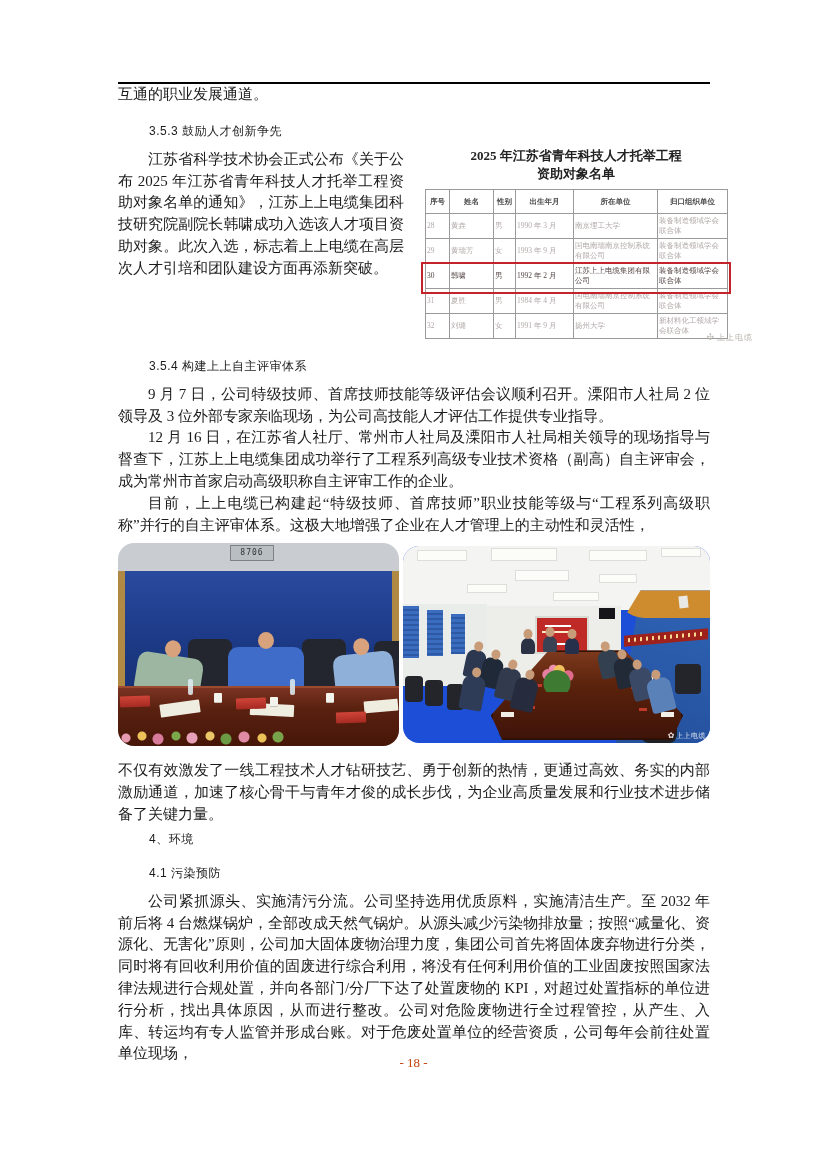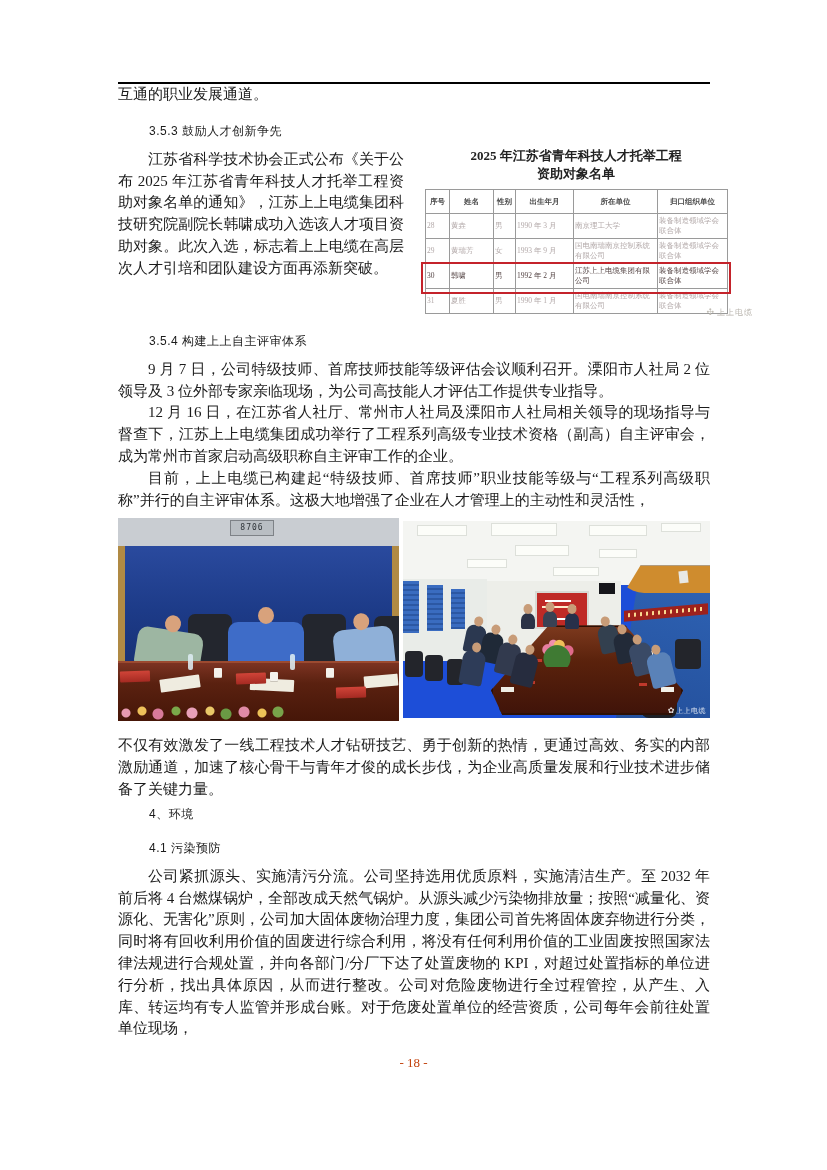--- a/index.html
+++ b/index.html
@@ -25,21 +25,21 @@
   table.tbl tbody tr{height:25px;}
   table.tbl th{color:#4c4c4c;font-weight:bold;}
   tr.hl-row td{color:#554545;}
   .col-no{width:24px;}.col-name{width:44px;}.col-sex{width:22px;}
   .col-birth{width:58px;}.col-unit{width:84px;}.col-org{width:70px;}
   .red-box{position:absolute;left:-4px;right:-4px;top:73px;height:28px;border:2.6px solid #c4232b;pointer-events:none;}
   .fig-wm{position:absolute;right:-26px;bottom:-4px;font-size:8px;color:#b9b5ae;letter-spacing:1px;}
   .fig-wm .wm-icon{font-size:9px;color:#c2beb6;margin-right:2px;}
   
   .photos{display:flex;gap:4px;margin:7px 0 0 0;}
-  .photo{position:relative;overflow:hidden;flex:none;}
+  .photo{position:relative;overflow:hidden;flex:none;border-radius:16px;}
   .photo-left{width:281px;height:203px;background:#c9cdd2;}
   .photo-right{width:307px;height:197px;background:#1d4ed8;margin-top:3px;}
   .abs{position:absolute;}
   
   .lp-clock{left:112px;top:2px;width:42px;height:14px;background:#b9bec3;border:1px solid #7e8287;
             font-family:"DejaVu Sans Mono",monospace;font-size:8px;line-height:13px;color:#2e3338;
             text-align:center;letter-spacing:1px;}
   .lp-board{left:0;right:0;top:28px;bottom:52px;background:linear-gradient(180deg,#2a4a9e 0%,#1d3b88 55%,#173176 100%);
             border-left:7px solid #b08a44;border-right:7px solid #b08a44;border-bottom:6px solid #97712f;}
   .lp-chair{width:44px;height:48px;background:#23262e;border-radius:7px 7px 0 0;}
@@ -168,23 +168,31 @@
                 <td>韩啸</td>
                 <td>男</td>
                 <td>1992 年 2 月</td>
                 <td>江苏上上电缆集团有限公司</td>
                 <td>装备制造领域学会联合体</td>
               </tr>
               <tr>
                 <td>31</td>
                 <td>夏胜</td>
                 <td>男</td>
-                <td>1990 年 1 月</td>
+                <td>1984 年 4 月</td>
                 <td>国电南瑞南京控制系统有限公司</td>
                 <td>装备制造领域学会联合体</td>
+              </tr>
+              <tr>
+                <td>32</td>
+                <td>刘璐</td>
+                <td>女</td>
+                <td>1991 年 9 月</td>
+                <td>扬州大学</td>
+                <td>新材料化工领域学会联合体</td>
               </tr>
             </tbody>
           </table>
           <div class="red-box"></div>
           <div class="fig-wm">
             <span class="wm-icon">✣</span><span>上上电缆</span>
           </div>
         </div>
       </figure>
       <p class="body-text">江苏省科学技术协会正式公布《关于公布 2025 年江苏省青年科技人才托举工程资助对象名单的通知》，江苏上上电缆集团科技研究院副院长韩啸成功入选该人才项目资助对象。此次入选，标志着上上电缆在高层次人才引培和团队建设方面再添新突破。</p>

